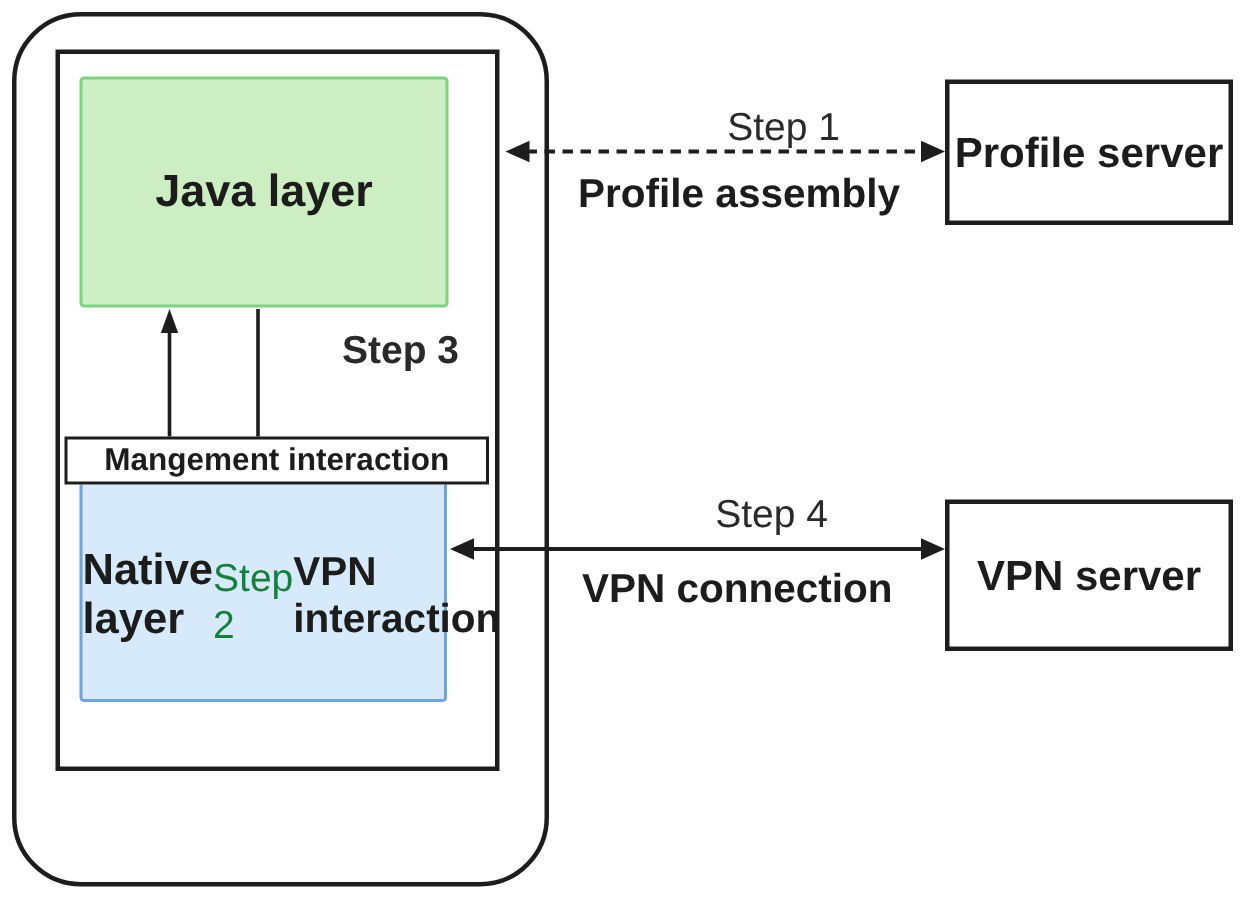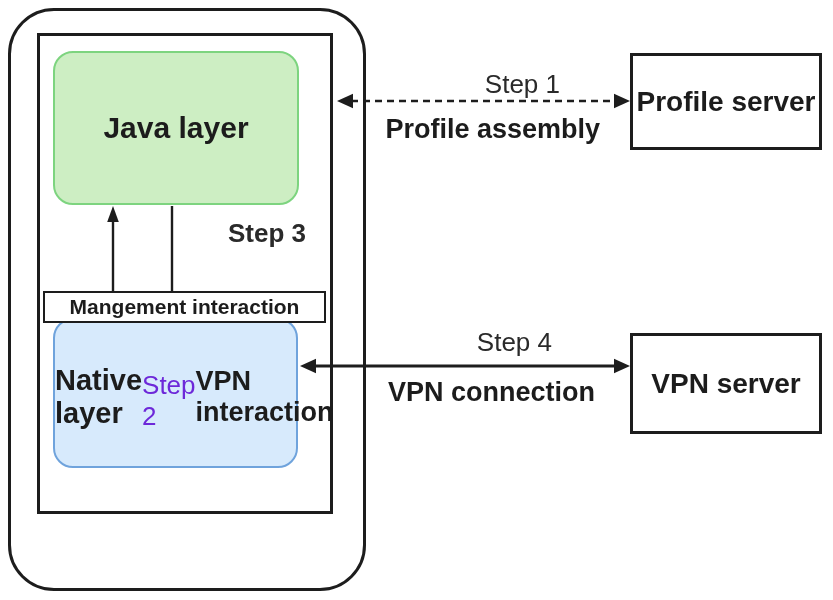--- a/index.html
+++ b/index.html
@@ -15,30 +15,30 @@
   body{background:#ffffff;font-family:"Liberation Sans",sans-serif;color:var(--text-color);}
   .stage{position:relative;width:833px;height:600px;background:#ffffff;overflow:hidden;}
 
   
   .phone{position:absolute;left:8px;top:8px;width:358px;height:583px;
          border:3px solid var(--line-color);border-radius:46px;background:#ffffff;z-index:1;}
   .screen{position:absolute;left:37px;top:33px;width:296px;height:481px;
           border:3px solid var(--line-color);background:#ffffff;z-index:1;}
 
   
-  .layer{position:absolute;z-index:1;border-radius:20px;}
+  .layer{position:absolute;z-index:1;border-radius:3px;}
   .java-box{left:53px;top:51px;width:246px;height:154px;
             background:var(--java-fill);border:2px solid var(--java-stroke);
             display:flex;align-items:center;justify-content:center;}
   .java-box .title{font-size:30px;font-weight:bold;}
   .native-box{left:53px;top:318px;width:245px;height:150px;
               background:var(--native-fill);border:2px solid var(--native-stroke);
               display:flex;flex-direction:row;align-items:center;}
   .native-box .title{font-size:29px;font-weight:bold;margin-top:7px;}
-  .native-box .step{font-size:26px;margin-top:16px;color:#6d28d9;}
+  .native-box .step{font-size:26px;margin-top:16px;color:#15803d;}
   .native-box .action{font-size:27px;font-weight:bold;margin-top:7px;}
 
   
   .mgmt-box{position:absolute;left:43px;top:251px;width:283px;height:32px;
             background:var(--box-bg);border:2px solid var(--line-color);
             display:flex;align-items:center;justify-content:center;z-index:3;margin-top:40px;}
   .mgmt-box span{font-size:21px;font-weight:bold;}
 
   
   .server-box{position:absolute;width:192px;border:3px solid var(--line-color);

